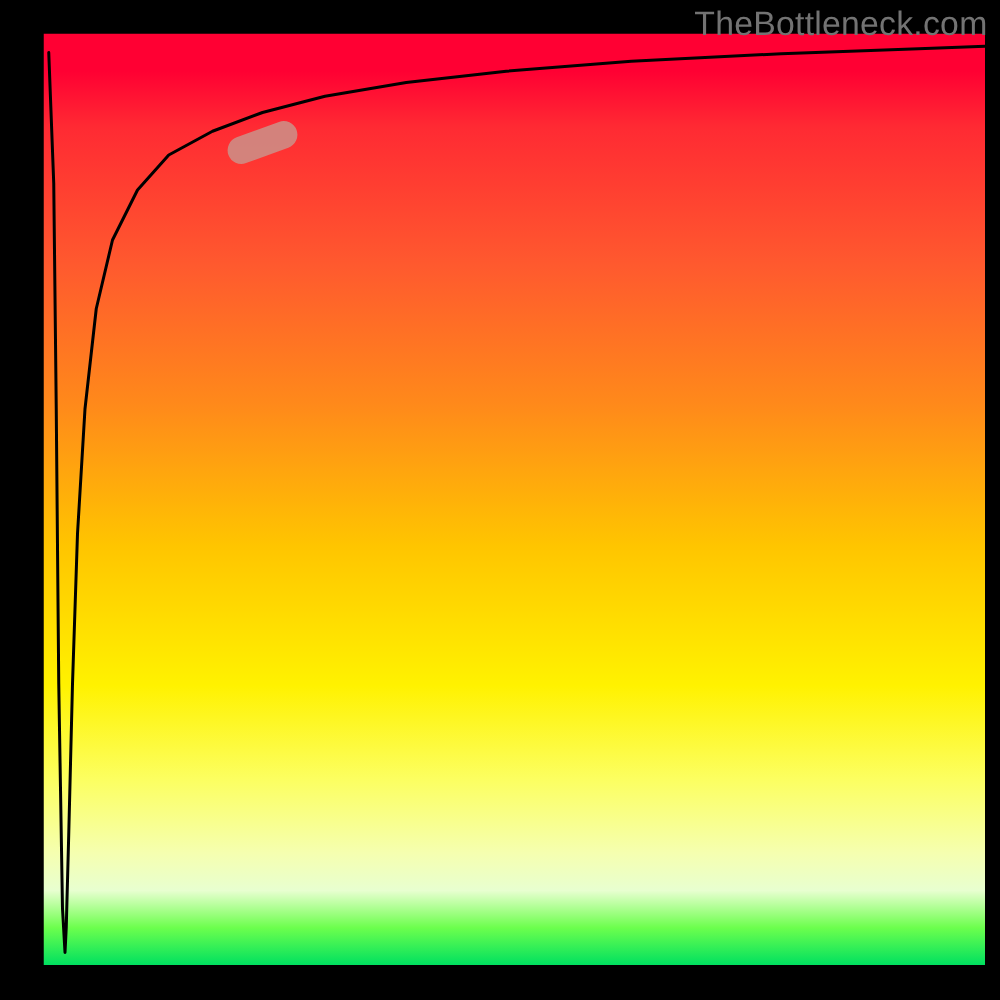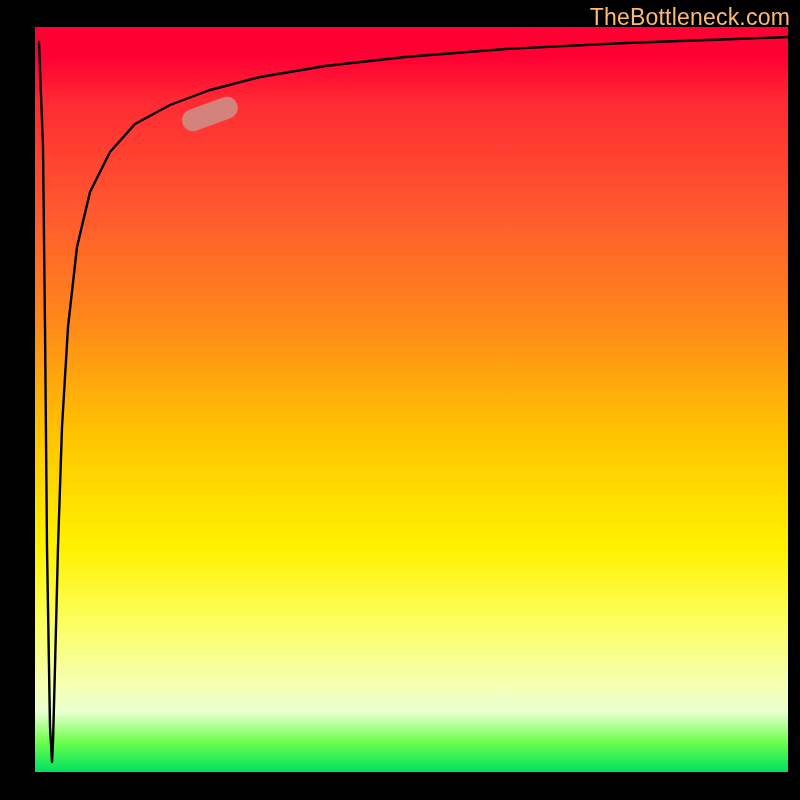--- a/index.html
+++ b/index.html
@@ -34,22 +34,22 @@
       #f5ffb0 88%,
       #e8ffd0 92%,
       #6cff4d 96%,
       #00e060 100%
     );
   }
   .watermark {
     position: absolute;
     top: 4px;
     right: 10px;
-    color: #fdba74;
-    font-size: 23px;
+    color: #737373;
+    font-size: 27px;
     font-weight: 500;
     letter-spacing: 0.2px;
   }
   .curve-svg {
     position: absolute;
     left: 35px;
     top: 27px;
     width: 753px;
     height: 745px;
   }

